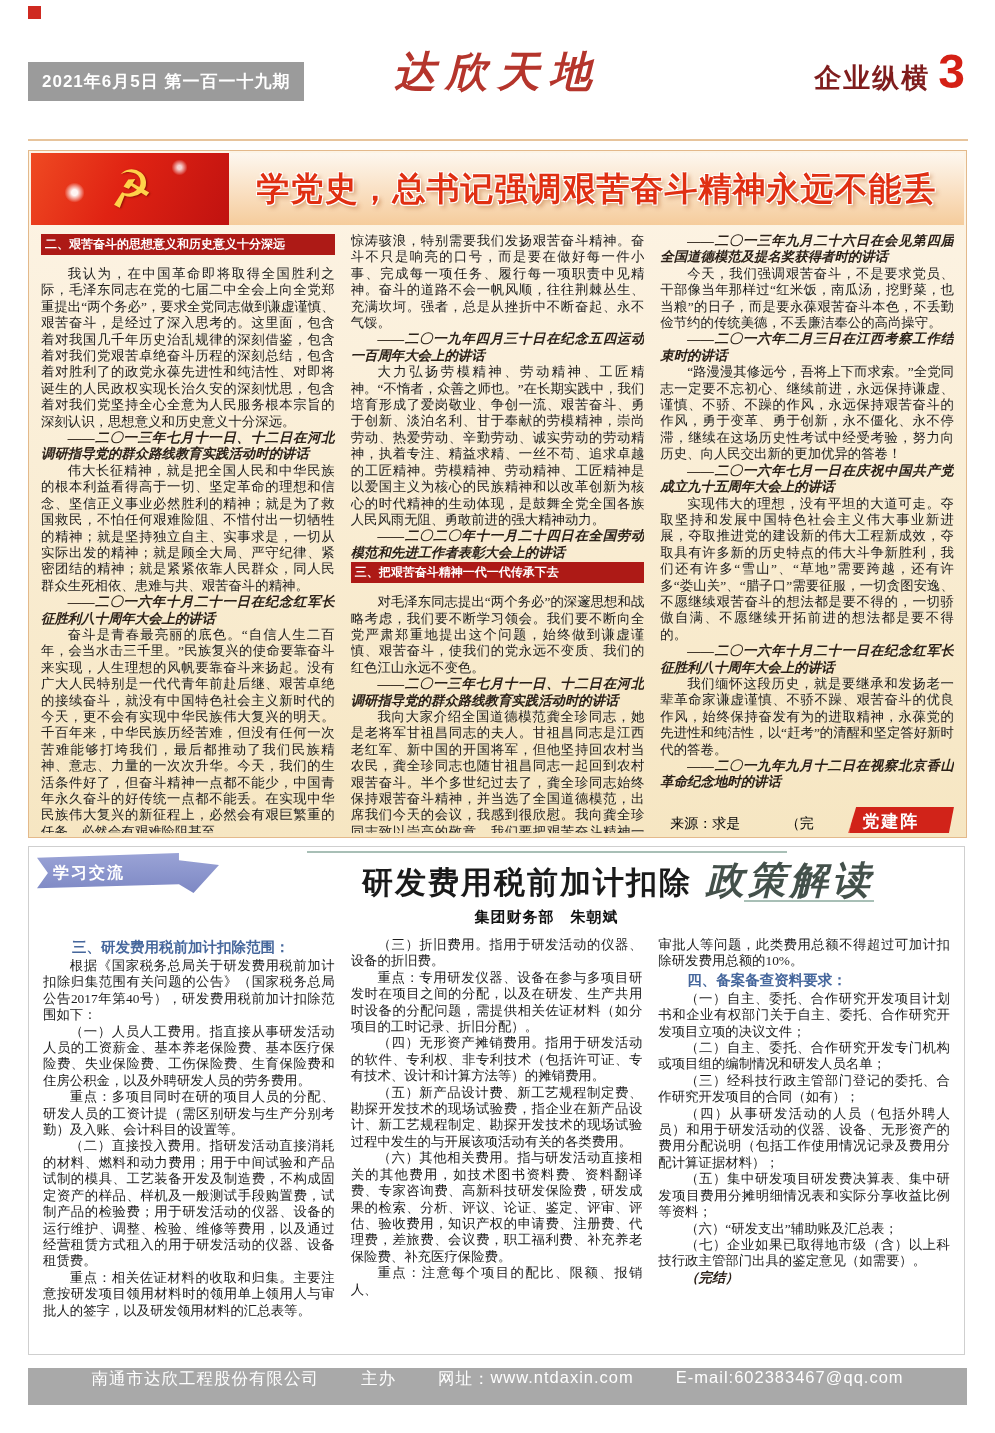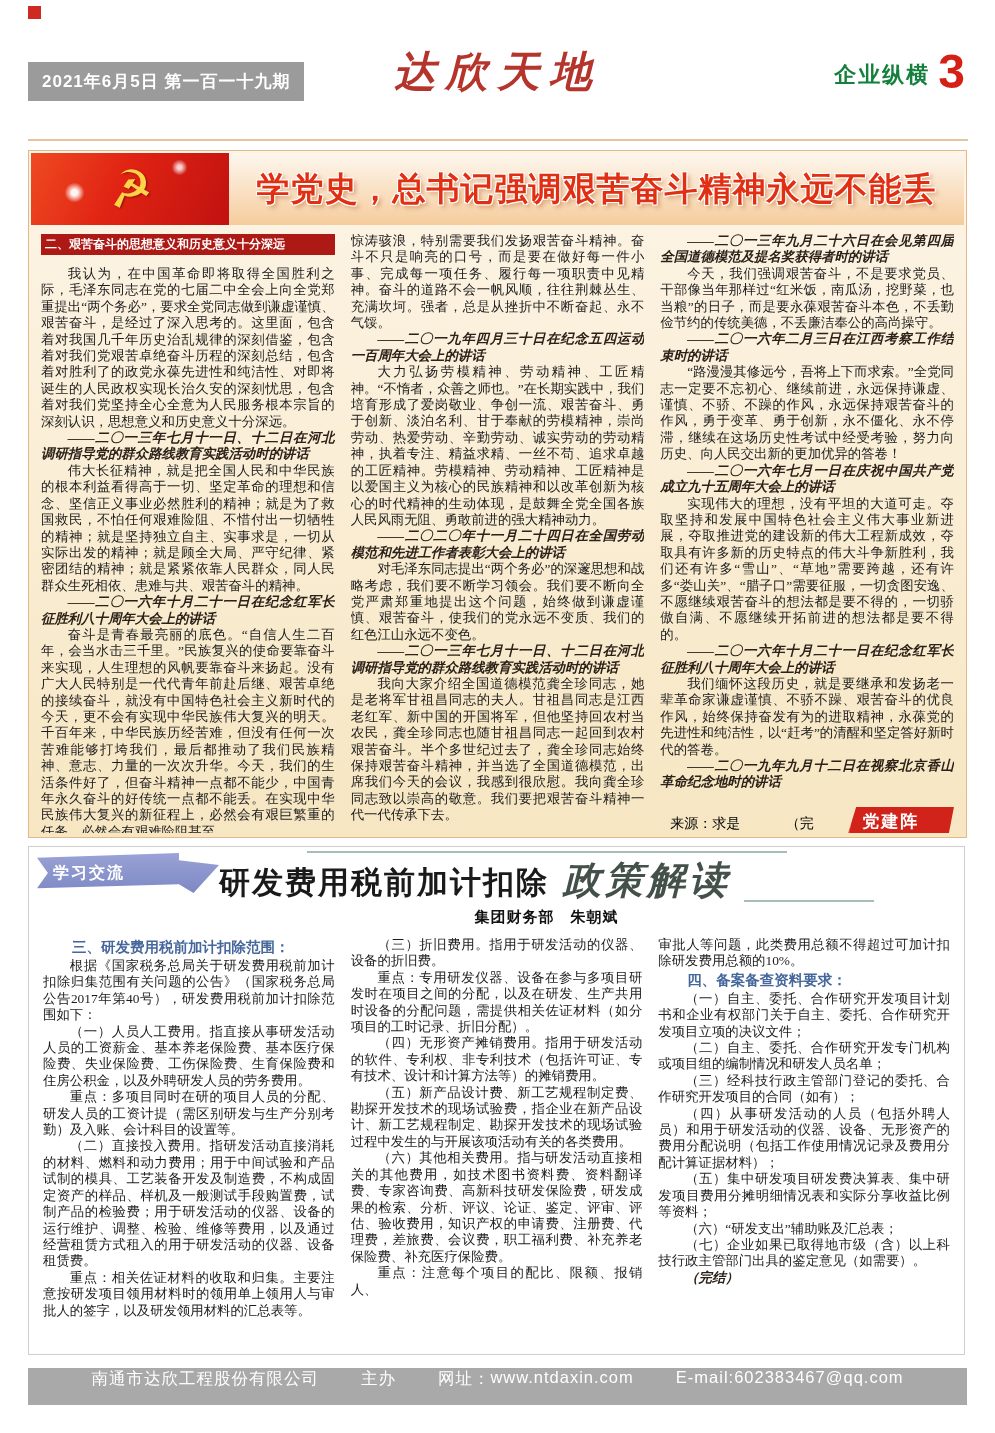--- a/index.html
+++ b/index.html
@@ -14,21 +14,21 @@
     position:absolute; left:28px; top:62px; background:#9b9b9b; color:#fff;
     font-family:"Liberation Sans",sans-serif; font-weight:bold; font-size:17px;
     padding:8px 14px; letter-spacing:1px;
   }
   .hdr-masthead {
     position:absolute; left:0; right:0; top:44px; text-align:center;
     font-size:42px; font-weight:bold; font-style:italic; color:#b5352c;
     letter-spacing:10px; font-family:"Liberation Serif",serif;
   }
   .hdr-right { position:absolute; right:30px; top:48px; display:flex; align-items:flex-start; gap:8px; }
-  .hdr-section { font-family:"Liberation Sans",sans-serif; font-weight:bold; font-size:22px; color:#15803d; margin-top:12px; letter-spacing:2px;}
+  .hdr-section { font-family:"Liberation Sans",sans-serif; font-weight:bold; font-size:27px; color:#7f1d1d; margin-top:12px; letter-spacing:2px;}
   .hdr-pageno { font-family:"Liberation Sans",sans-serif; font-weight:bold; font-size:48px; color:#d42015; line-height:1; }
   .hdr-rule { position:absolute; left:28px; right:27px; top:139px; border-top:2px solid #e7c49c; }
 
   
   .art1 {
     position:absolute; left:28px; top:150px; width:939px; height:688px;
     border:1px solid #e3b98b; background:linear-gradient(180deg,#fdf4e6 0%,#faeed6 45%,#f6e6c2 100%);
   }
   .banner {
     position:relative; height:72px; margin:2px; display:flex; align-items:center;
@@ -75,21 +75,21 @@
   .a2-head { position:relative; height:86px; }
   .ribbon {
     position:absolute; left:8px; top:6px; width:182px; height:40px;
     background:linear-gradient(180deg,#9aa3d6,#7d88c4);
     clip-path:polygon(0 12%,78% 0,78% 18%,100% 30%,86% 100%,78% 78%,0 88%,6% 50%);
     color:#fff; font-family:"Liberation Sans",sans-serif; font-size:16px; font-weight:bold;
     display:flex; align-items:center; padding-left:16px; letter-spacing:2px;
   }
   .a2-titlebox { position:absolute; left:190px; right:90px; top:4px; text-align:center; }
   .rule-top { width:480px; margin:0 auto 2px auto; border-top:2px solid #a8bfb6; }
-  .a2-title { display:flex; align-items:baseline; justify-content:flex-start; gap:14px; }
+  .a2-title { display:flex; align-items:baseline; justify-content:flex-end; gap:14px; }
   .t-main { font-family:"Liberation Serif",serif; font-weight:bold; font-size:31px; color:#1a1a1a; letter-spacing:2px; }
   .t-script { font-family:"Liberation Serif",serif; font-weight:bold; font-style:italic; font-size:38px; color:#44514b; letter-spacing:4px; }
   .rule-bottom { width:130px; margin:-6px 0 0 auto; border-top:2px solid #a8bfb6; }
   .byline { text-align:center; font-family:"Liberation Sans",sans-serif; font-weight:bold; font-size:15px; color:#111; margin-top:6px; letter-spacing:1px; }
   .art2 .cols { padding:4px 14px 0 14px; }
   .art2 .col { height:408px; overflow:hidden; }
   .h-blue { color:#46679c; font-family:"Liberation Sans",sans-serif; font-weight:bold; font-size:14.5px; line-height:18px; text-indent:2em; margin:1px 0 2px 0; }
 
   
   .foot {
@@ -130,20 +130,21 @@
         <p class="cite">——二〇一三年七月十一日、十二日在河北调研指导党的群众路线教育实践活动时的讲话</p>
         <p class="ind">伟大长征精神，就是把全国人民和中华民族的根本利益看得高于一切、坚定革命的理想和信念、坚信正义事业必然胜利的精神；就是为了救国救民，不怕任何艰难险阻、不惜付出一切牺牲的精神；就是坚持独立自主、实事求是，一切从实际出发的精神；就是顾全大局、严守纪律、紧密团结的精神；就是紧紧依靠人民群众，同人民群众生死相依、患难与共、艰苦奋斗的精神。</p>
         <p class="cite">——二〇一六年十月二十一日在纪念红军长征胜利八十周年大会上的讲话</p>
         <p class="ind">奋斗是青春最亮丽的底色。“自信人生二百年，会当水击三千里。”民族复兴的使命要靠奋斗来实现，人生理想的风帆要靠奋斗来扬起。没有广大人民特别是一代代青年前赴后继、艰苦卓绝的接续奋斗，就没有中国特色社会主义新时代的今天，更不会有实现中华民族伟大复兴的明天。千百年来，中华民族历经苦难，但没有任何一次苦难能够打垮我们，最后都推动了我们民族精神、意志、力量的一次次升华。今天，我们的生活条件好了，但奋斗精神一点都不能少，中国青年永久奋斗的好传统一点都不能丢。在实现中华民族伟大复兴的新征程上，必然会有艰巨繁重的任务，必然会有艰难险阻甚至</p>
       </div>
       <div class="col">
         <p>惊涛骇浪，特别需要我们发扬艰苦奋斗精神。奋斗不只是响亮的口号，而是要在做好每一件小事、完成每一项任务、履行每一项职责中见精神。奋斗的道路不会一帆风顺，往往荆棘丛生、充满坎坷。强者，总是从挫折中不断奋起、永不气馁。</p>
         <p class="cite">——二〇一九年四月三十日在纪念五四运动一百周年大会上的讲话</p>
         <p class="ind">大力弘扬劳模精神、劳动精神、工匠精神。“不惰者，众善之师也。”在长期实践中，我们培育形成了爱岗敬业、争创一流、艰苦奋斗、勇于创新、淡泊名利、甘于奉献的劳模精神，崇尚劳动、热爱劳动、辛勤劳动、诚实劳动的劳动精神，执着专注、精益求精、一丝不苟、追求卓越的工匠精神。劳模精神、劳动精神、工匠精神是以爱国主义为核心的民族精神和以改革创新为核心的时代精神的生动体现，是鼓舞全党全国各族人民风雨无阻、勇敢前进的强大精神动力。</p>
         <p class="cite">——二〇二〇年十一月二十四日在全国劳动模范和先进工作者表彰大会上的讲话</p>
+        <div class="h-red">三、把艰苦奋斗精神一代一代传承下去</div>
         <p class="ind">对毛泽东同志提出“两个务必”的深邃思想和战略考虑，我们要不断学习领会。我们要不断向全党严肃郑重地提出这个问题，始终做到谦虚谨慎、艰苦奋斗，使我们的党永远不变质、我们的红色江山永远不变色。</p>
         <p class="cite">——二〇一三年七月十一日、十二日在河北调研指导党的群众路线教育实践活动时的讲话</p>
         <p class="ind">我向大家介绍全国道德模范龚全珍同志，她是老将军甘祖昌同志的夫人。甘祖昌同志是江西老红军、新中国的开国将军，但他坚持回农村当农民，龚全珍同志也随甘祖昌同志一起回到农村艰苦奋斗。半个多世纪过去了，龚全珍同志始终保持艰苦奋斗精神，并当选了全国道德模范，出席我们今天的会议，我感到很欣慰。我向龚全珍同志致以崇高的敬意。我们要把艰苦奋斗精神一代一代传承下去。</p>
       </div>
       <div class="col">
         <p class="cite">——二〇一三年九月二十六日在会见第四届全国道德模范及提名奖获得者时的讲话</p>
         <p class="ind">今天，我们强调艰苦奋斗，不是要求党员、干部像当年那样过“红米饭，南瓜汤，挖野菜，也当粮”的日子，而是要永葆艰苦奋斗本色，不丢勤俭节约的传统美德，不丢廉洁奉公的高尚操守。</p>
         <p class="cite">——二〇一六年二月三日在江西考察工作结束时的讲话</p>
         <p class="ind">“路漫漫其修远兮，吾将上下而求索。”全党同志一定要不忘初心、继续前进，永远保持谦虚、谨慎、不骄、不躁的作风，永远保持艰苦奋斗的作风，勇于变革、勇于创新，永不僵化、永不停滞，继续在这场历史性考试中经受考验，努力向历史、向人民交出新的更加优异的答卷！</p>
         <p class="cite">——二〇一六年七月一日在庆祝中国共产党成立九十五周年大会上的讲话</p>

